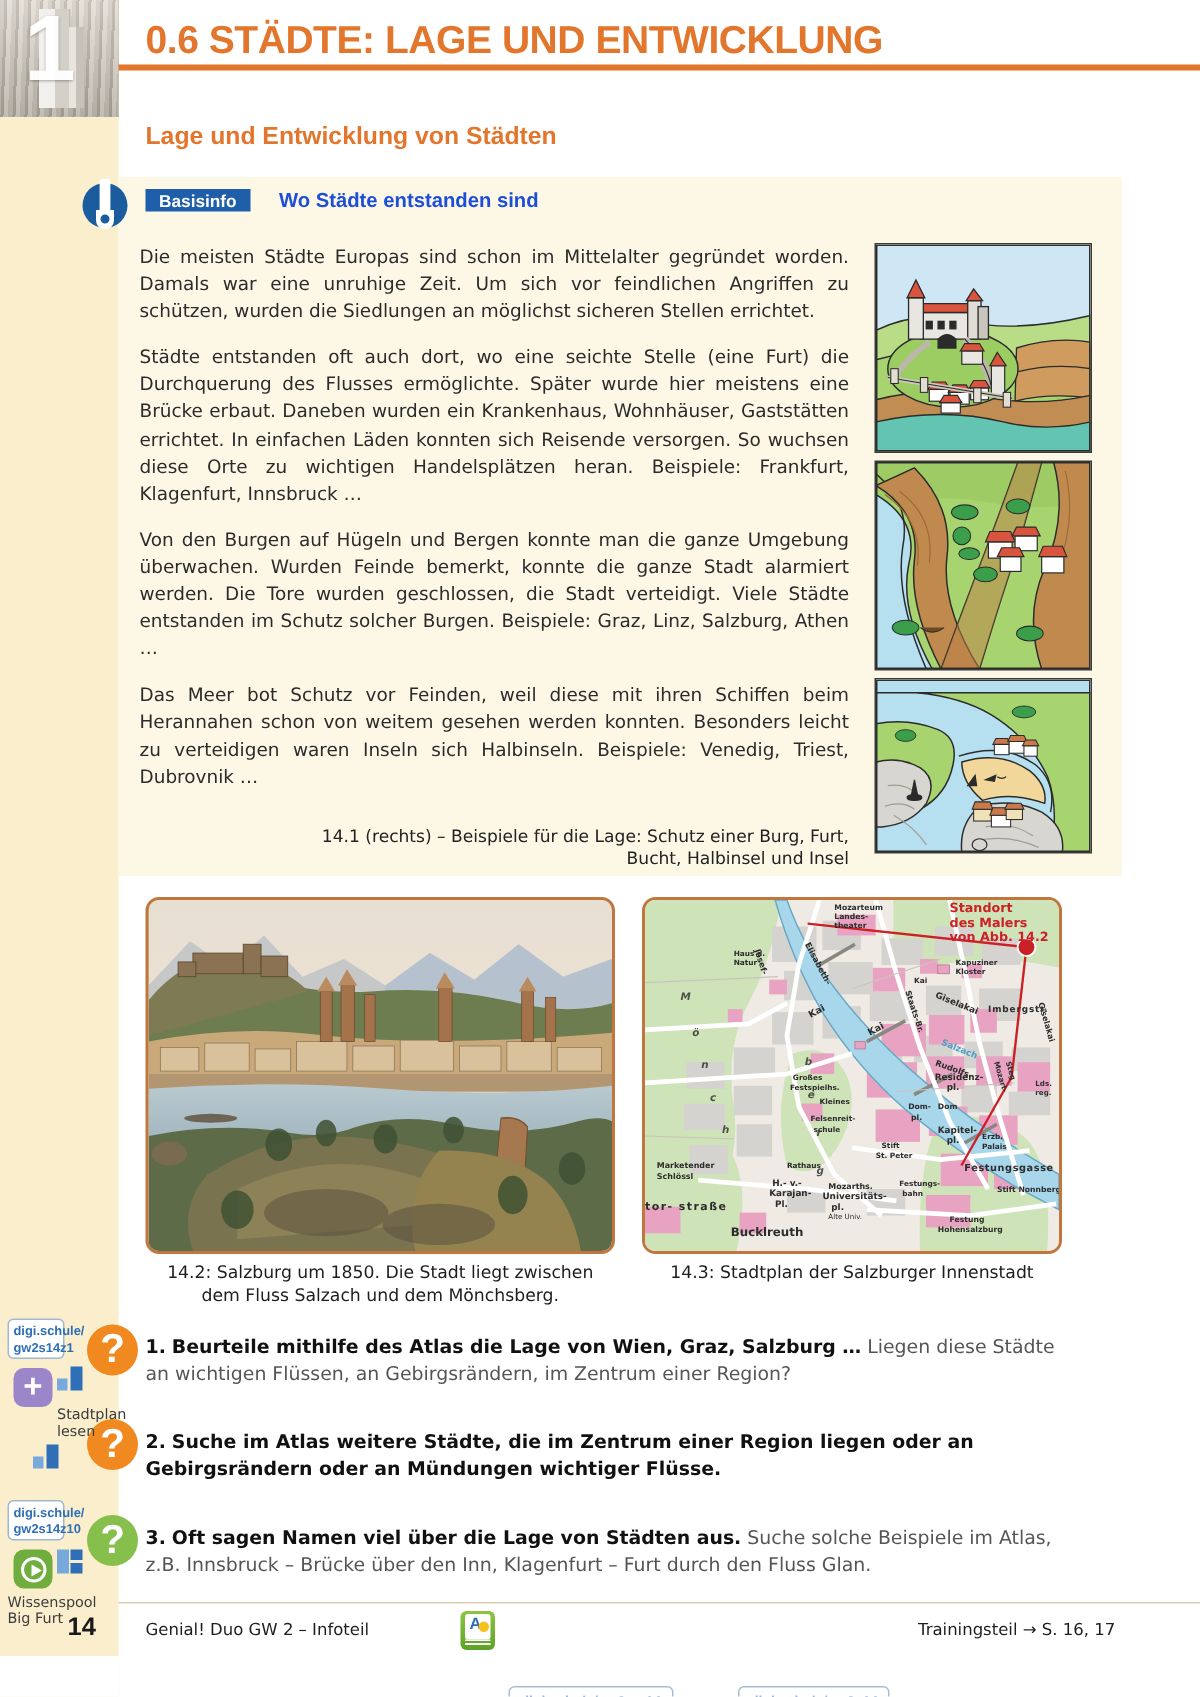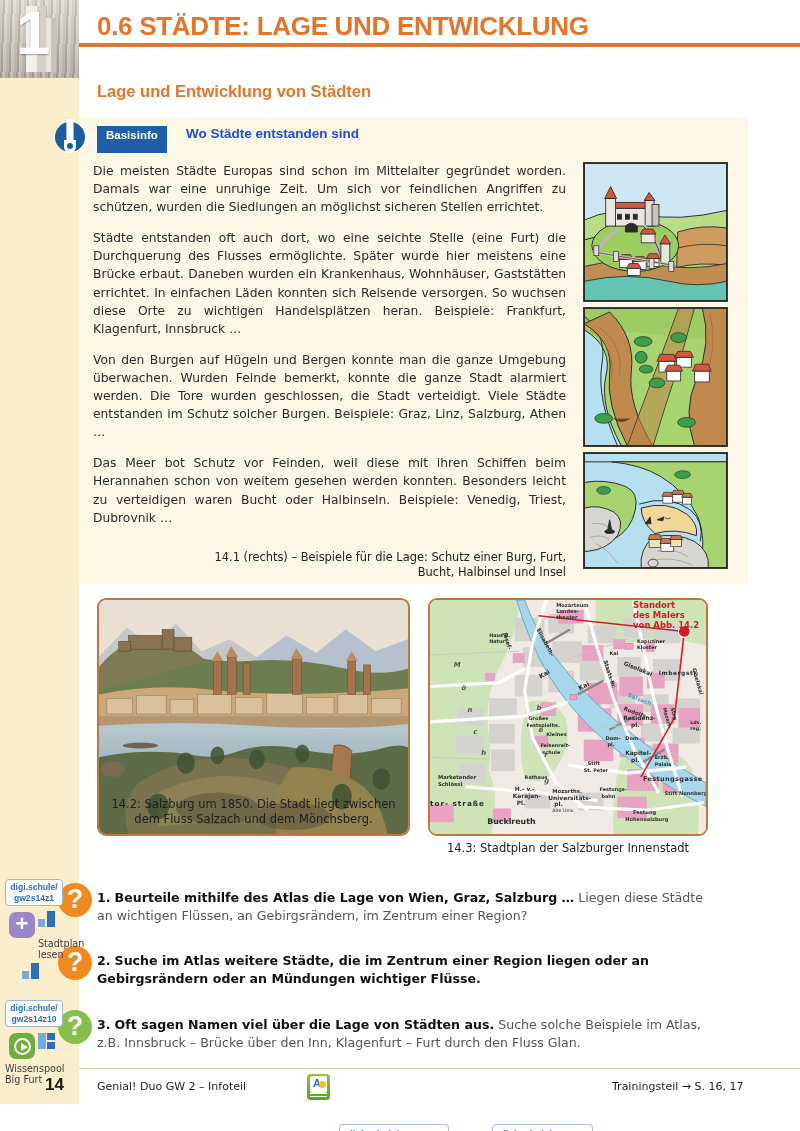--- a/index.html
+++ b/index.html
@@ -100,21 +100,21 @@
   .info-icon .dot {
     position: absolute; left: 10px; top: 22px;
     width: 10px; height: 10px; border-radius: 50%;
     background: #1a5c9e;
     border: 2px solid #ffffff;
   }
   .badge-basisinfo {
     position: absolute; left: 97px; top: 126px;
     background: #1f5fa9; color: #ffffff;
     font-size: 11.5px; font-weight: bold;
-    padding: 3px 9px 12px 9px;
+    padding: 3px 9px 0 9px;
   }
   .info-title {
     position: absolute; left: 186px; top: 126px;
     font-size: 13.5px; font-weight: bold; color: #1d4ed8;
   }
 
   
   .body-col {
     position: absolute; left: 93px; top: 162px;
     width: 473px;
@@ -164,21 +164,21 @@
     border-radius: 9px;
     overflow: hidden;
     background: #efe9e2;
   }
   .fig-caption {
     position: absolute;
     font-family: "DejaVu Sans", sans-serif;
     font-size: 11.5px; line-height: 14.8px;
     color: #1d1d1d;
   }
-  #cap142 { left: 97px; top: 797px; width: 313px; text-align: center; }
+  #cap142 { left: 97px; top: 841px; width: 313px; text-align: center; }
   #cap143 { left: 428px; top: 841px; width: 280px; text-align: center; }
 
   
   .task {
     position: absolute; left: 97px; width: 620px;
     font-family: "DejaVu Sans", sans-serif;
     font-size: 12.6px; line-height: 18.4px;
     color: #555555;
   }
   .task b { color: #111111; font-weight: bold; }
@@ -197,21 +197,21 @@
   #q1 { left: 58px; top: 883px; }
   #q2 { left: 58px; top: 946px; }
   #q3 { left: 58px; top: 1010px; }
 
   
   .chip {
     position: absolute;
     background: #ffffff; border: 1px solid #9fb7cf; border-radius: 4px;
     color: #2e6fb5; font-size: 8.6px; font-weight: bold;
     line-height: 10.5px; text-align: center;
-    padding: 2px 3px; width: 58px;
+    padding: 2px 3px; width: 38px;
   }
   #chip1 { left: 5px; top: 879px; }
   #chip2 { left: 5px; top: 1000px; }
 
   .plus-icon {
     position: absolute; left: 9px; top: 912px;
     width: 26px; height: 26px; border-radius: 7px;
     background: #9b86c9; color: #ffffff;
     font-size: 22px; font-weight: bold; text-align: center; line-height: 24px;
   }
@@ -326,21 +326,21 @@
     <div class="dot"></div>
   </div>
 
   <div class="badge-basisinfo">Basisinfo</div>
   <div class="info-title">Wo Städte entstanden sind</div>
 
   <div class="body-col">
     <p>Die meisten Städte Europas sind schon im Mittelalter gegründet worden. Damals war eine unruhige Zeit. Um sich vor feindlichen Angriffen zu schützen, wurden die Siedlungen an möglichst sicheren Stellen errichtet.</p>
     <p>Städte entstanden oft auch dort, wo eine seichte Stelle (eine Furt) die Durchquerung des Flusses ermöglichte. Später wurde hier meistens eine Brücke erbaut. Daneben wurden ein Krankenhaus, Wohnhäuser, Gaststätten errichtet. In einfachen Läden konnten sich Reisende versorgen. So wuchsen diese Orte zu wichtigen Handelsplätzen heran. Beispiele: Frankfurt, Klagenfurt, Innsbruck …</p>
     <p>Von den Burgen auf Hügeln und Bergen konnte man die ganze Umgebung überwachen. Wurden Feinde bemerkt, konnte die ganze Stadt alarmiert werden. Die Tore wurden geschlossen, die Stadt verteidigt. Viele Städte entstanden im Schutz solcher Burgen. Beispiele: Graz, Linz, Salzburg, Athen …</p>
-    <p>Das Meer bot Schutz vor Feinden, weil diese mit ihren Schiffen beim Herannahen schon von weitem gesehen werden konnten. Besonders leicht zu verteidigen waren Bucht oder Halbinseln. Beispiele: Venedig, Triest, Dubrovnik …</p>
+    <p>Das Meer bot Schutz vor Feinden, weil diese mit ihren Schiffen beim Herannahen schon von weitem gesehen werden konnten. Besonders leicht zu verteidigen waren Inseln sich Halbinseln. Beispiele: Venedig, Triest, Dubrovnik …</p>
   </div>
 
   <div class="fig-caption-right">14.1 (rechts) – Beispiele für die Lage: Schutz einer Burg, Furt, Bucht, Halbinsel und Insel</div>
 
   <div class="illus" id="illus1">
     <svg viewBox="0 0 145 140" preserveAspectRatio="none">
       <rect x="0" y="0" width="145" height="70" fill="#cfe7f5"></rect>
       <path d="M0 58 Q30 44 60 52 Q95 60 145 48 L145 100 L0 100 Z" fill="#b9dc87" stroke="#2b2b2b" stroke-width="1"></path>
       <path d="M0 78 Q40 66 78 74 Q110 80 145 70 L145 140 L0 140 Z" fill="#a8d46f" stroke="#2b2b2b" stroke-width="1"></path>
       <path d="M95 70 Q120 62 145 66 L145 104 Q118 100 94 106 Z" fill="#cf9b5e" stroke="#2b2b2b" stroke-width=".9"></path>

